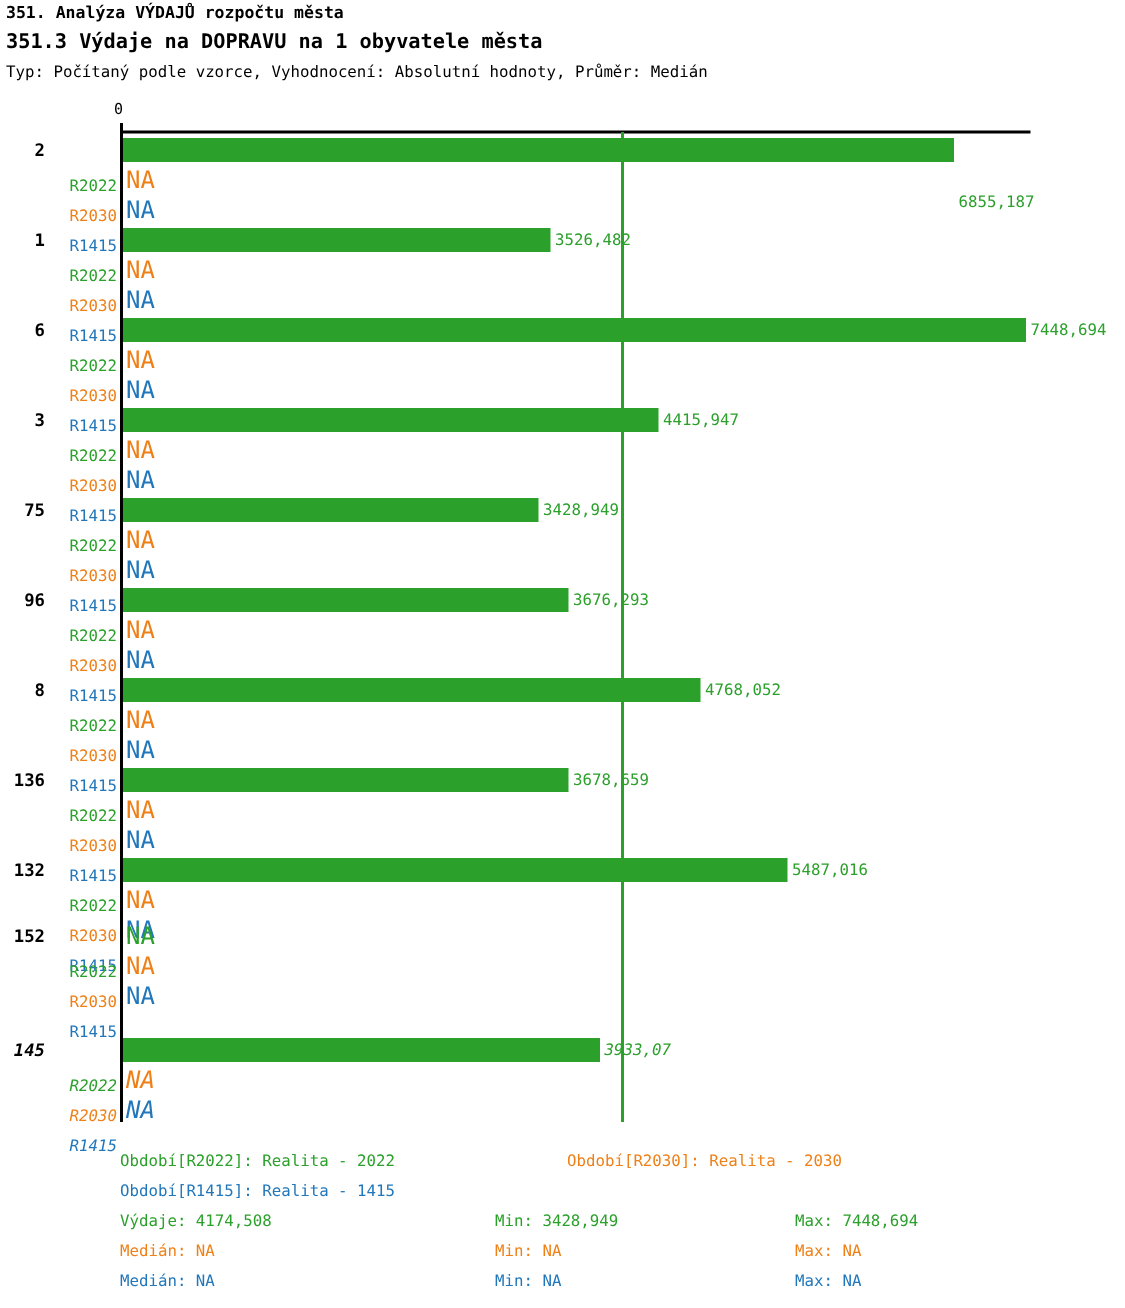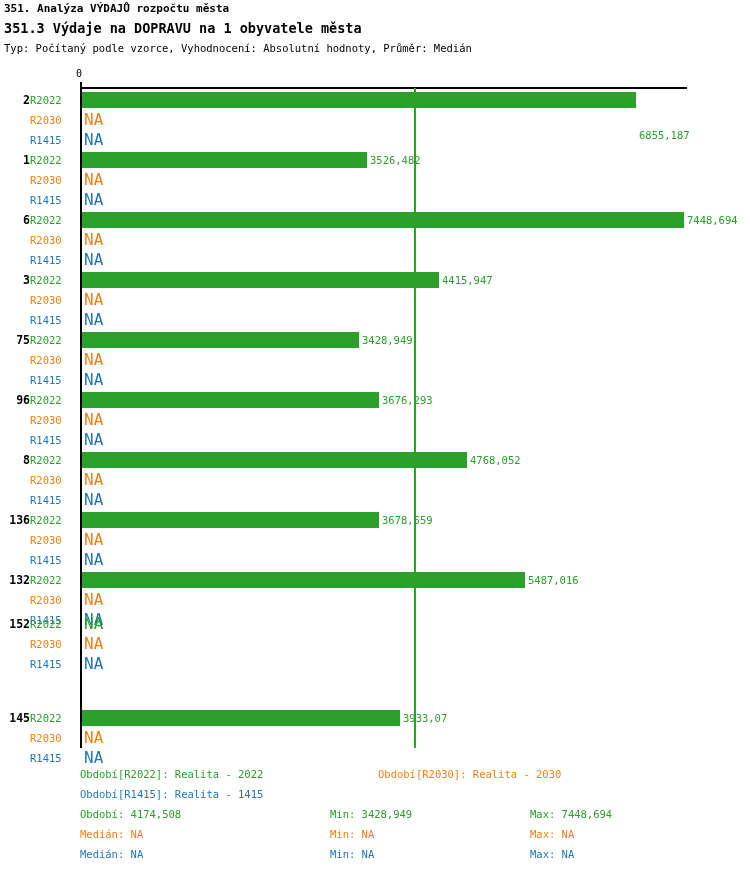--- a/index.html
+++ b/index.html
@@ -19,21 +19,21 @@
   #yaxis{left:80px;top:88px;width:2px;height:660px;}
   #topline{left:80px;top:87px;width:607px;height:1.5px;}
   #zerotick{position:absolute;left:80px;top:82px;width:1.5px;height:6px;background:#000;}
   #zerolabel{position:absolute;left:76px;top:68px;font-size:10px;color:#000;}
 
   #medline{position:absolute;left:414px;top:88px;width:1.5px;height:660px;background:#2ba02b;}
 
   .rowgroup{position:absolute;left:0;width:750px;}
   .grpnum{position:absolute;left:0;width:30px;text-align:right;font-weight:bold;font-size:11.5px;color:#000;}
   .brow{position:absolute;left:0;width:750px;height:20px;}
-  .blabel{position:absolute;left:30px;width:48px;text-align:left;font-size:10.5px;line-height:20px;}
+  .blabel{position:absolute;left:30px;width:48px;text-align:right;font-size:10.5px;line-height:20px;margin-top:24px;}
   .bar{position:absolute;left:82px;height:16px;top:2px;}
   .bval{position:absolute;font-size:10.5px;line-height:20px;white-space:nowrap;}
   .na{position:absolute;left:84px;font-size:16px;line-height:20px;}
 
   .c22{color:#2ba02b;}
   .c30{color:#ef8018;}
   .c14{color:#2277bb;}
 
   .legrow{position:absolute;font-size:10.5px;white-space:nowrap;}
   .col1{left:80px;}
@@ -208,21 +208,21 @@
         </div>
         <div class="brow" style="top: 20px;">
           <div class="blabel c30">R2030</div>
           <div class="na" style="color: rgb(239, 128, 24);">NA</div>
         </div>
         <div class="brow" style="top: 40px;">
           <div class="blabel c14">R1415</div>
           <div class="na" style="color: rgb(34, 119, 187);">NA</div>
         </div>
       </div>
-      <div class="rowgroup" style="top: 708px; height: 60px;">
+      <div class="rowgroup" style="top: 690px; height: 60px; font-style: italic;">
         <div class="grpnum" style="top: 3px;">145</div>
         <div class="brow" style="top: 0px;">
           <div class="blabel c22">R2022</div>
           <div class="bar" style="width: 318px; background: rgb(43, 160, 43);"></div>
           <div class="bval" style="left: 403px; color: rgb(43, 160, 43);">3933,07</div>
         </div>
         <div class="brow" style="top: 20px;">
           <div class="blabel c30">R2030</div>
           <div class="na" style="color: rgb(239, 128, 24);">NA</div>
         </div>
@@ -231,21 +231,21 @@
           <div class="na" style="color: rgb(34, 119, 187);">NA</div>
         </div>
       </div>
     </div>
 </div>
 
 <div id="legend">
     <div class="legrow col1" style="top: 768px; color: rgb(43, 160, 43);">Období[R2022]: Realita - 2022</div>
     <div class="legrow col2" style="top: 768px; color: rgb(239, 128, 24);">Období[R2030]: Realita - 2030</div>
     <div class="legrow col1" style="top: 788px; color: rgb(34, 119, 187);">Období[R1415]: Realita - 1415</div>
-    <div class="legrow mcol1" style="top: 808px; color: rgb(43, 160, 43);">Období: 4174,508</div>
+    <div class="legrow mcol1" style="top: 808px; color: rgb(43, 160, 43);">Výdaje: 4174,508</div>
     <div class="legrow mcol2" style="top: 808px; color: rgb(43, 160, 43);">Min: 3428,949</div>
     <div class="legrow mcol3" style="top: 808px; color: rgb(43, 160, 43);">Max: 7448,694</div>
     <div class="legrow mcol1" style="top: 828px; color: rgb(239, 128, 24);">Medián: NA</div>
     <div class="legrow mcol2" style="top: 828px; color: rgb(239, 128, 24);">Min: NA</div>
     <div class="legrow mcol3" style="top: 828px; color: rgb(239, 128, 24);">Max: NA</div>
     <div class="legrow mcol1" style="top: 848px; color: rgb(34, 119, 187);">Medián: NA</div>
     <div class="legrow mcol2" style="top: 848px; color: rgb(34, 119, 187);">Min: NA</div>
     <div class="legrow mcol3" style="top: 848px; color: rgb(34, 119, 187);">Max: NA</div>
   </div>
 

